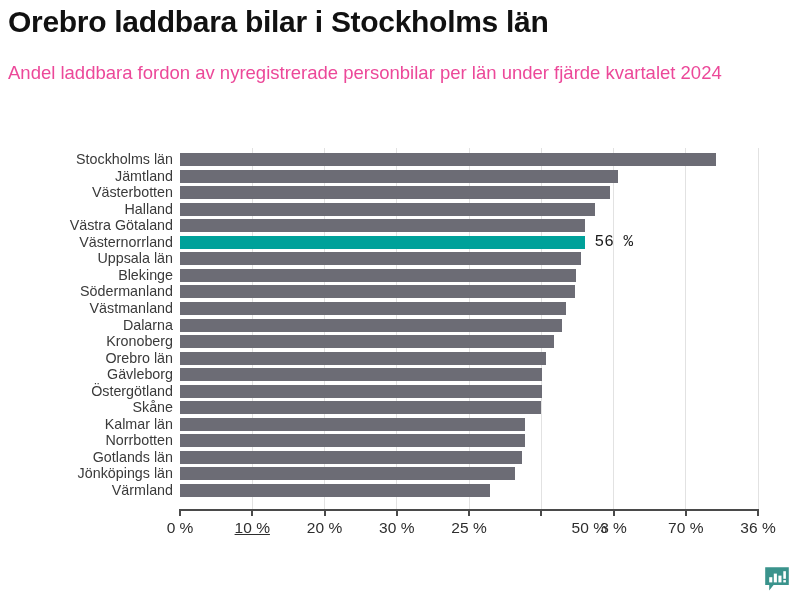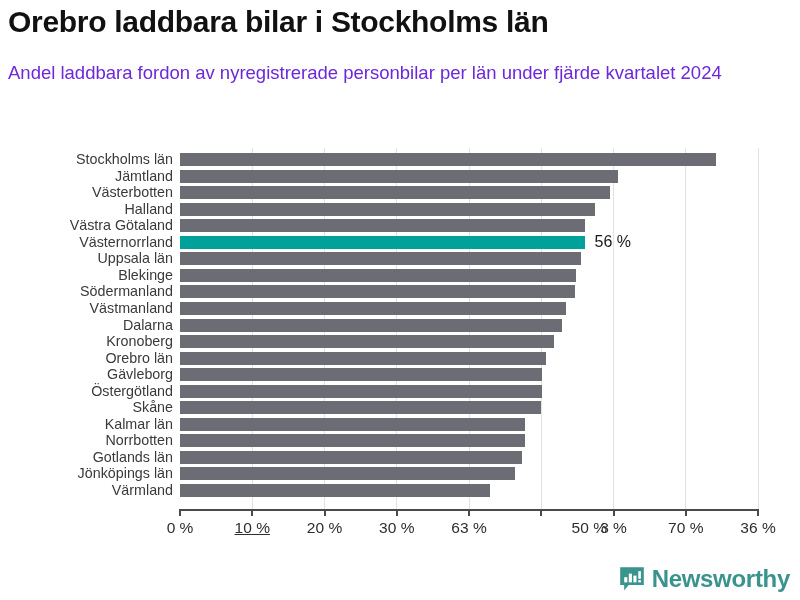--- a/index.html
+++ b/index.html
@@ -29,21 +29,21 @@
     letter-spacing: -0.3px;
     line-height: 36px;
     white-space: nowrap;
   }
   #chart-subtitle {
     position: absolute;
     left: 8px; top: 58px;
     width: 788px;
     font-size: 18.5px;
     font-weight: normal;
-    color: #6d28d9;
+    color: #ec4899;
     line-height: 29px;
   }
 
   
   #plot-wrap {
     position: absolute;
     left: 0; top: 0;
     width: 800px; height: 600px;
   }
   #grid-layer, #bars-layer, #axis-layer, #ylabels-layer {
@@ -182,21 +182,21 @@
           <div class="bar" style="width: 429.887px;"></div>
         </div>
         <div class="bar-row" style="top: 202.65px; width: 578px;">
           <div class="bar" style="width: 414.715px;"></div>
         </div>
         <div class="bar-row" style="top: 219.2px; width: 578px;">
           <div class="bar" style="width: 405.322px;"></div>
         </div>
         <div class="bar-row" style="top: 235.75px; width: 578px;">
           <div class="bar highlight" style="width: 404.6px;"></div>
-          <div class="bar-value" style="left: 414.6px;">56 %</div>
+          <div class="bar-value" style="left: 414.6px; font-family: Liberation Mono, monospace;">56 %</div>
         </div>
         <div class="bar-row" style="top: 252.3px; width: 578px;">
           <div class="bar" style="width: 400.987px;"></div>
         </div>
         <div class="bar-row" style="top: 268.85px; width: 578px;">
           <div class="bar" style="width: 395.93px;"></div>
         </div>
         <div class="bar-row" style="top: 285.4px; width: 578px;">
           <div class="bar" style="width: 395.207px;"></div>
         </div>
@@ -241,37 +241,36 @@
       <div id="axis-line"></div>
     <div class="tick" style="left: 178px;"></div>
         <div class="tick-label" style="left: 179px;">0 %</div>
         <div class="tick" style="left: 250.25px;"></div>
         <div class="tick-label" style="left: 251.25px; text-decoration: underline;">10 %</div>
         <div class="tick" style="left: 322.5px;"></div>
         <div class="tick-label" style="left: 323.5px;">20 %</div>
         <div class="tick" style="left: 394.75px;"></div>
         <div class="tick-label" style="left: 395.75px;">30 %</div>
         <div class="tick" style="left: 467px;"></div>
-        <div class="tick-label" style="left: 468px;">63 %</div>
+        <div class="tick-label" style="left: 468px;">25 %</div>
         <div class="tick" style="left: 539.25px;"></div>
         <div class="tick-label" style="left: 540.25px; margin-left: 48px;">50 %</div>
         <div class="tick" style="left: 611.5px;"></div>
         <div class="tick-label" style="left: 612.5px;">3 %</div>
         <div class="tick" style="left: 683.75px;"></div>
         <div class="tick-label" style="left: 684.75px;">70 %</div>
         <div class="tick" style="left: 756px;"></div>
         <div class="tick-label" style="left: 757px;">36 %</div>
       </div>
   </div>
 
   <div id="footer-logo">
     <svg id="logo-mark" viewBox="0 0 26 26">
       <path d="M1.2 1.2 H24.8 V19 H9.6 L5.2 24.6 V19 H1.2 Z" fill="#3a938c"></path>
       <rect x="5.2" y="11.2" width="3.1" height="5.2" fill="#ffffff"></rect>
       <rect x="9.8" y="7.6" width="3.1" height="8.8" fill="#ffffff"></rect>
       <rect x="14.4" y="9.6" width="3.1" height="6.8" fill="#ffffff"></rect>
       <rect x="19.3" y="5.2" width="2.6" height="7.6" fill="#ffffff"></rect>
       <rect x="19.3" y="14.1" width="2.6" height="2.3" fill="#ffffff"></rect>
     </svg>
-    <span id="logo-text">Newsworthy</span>
   </div>
 
 </div>
 
 </body></html>

